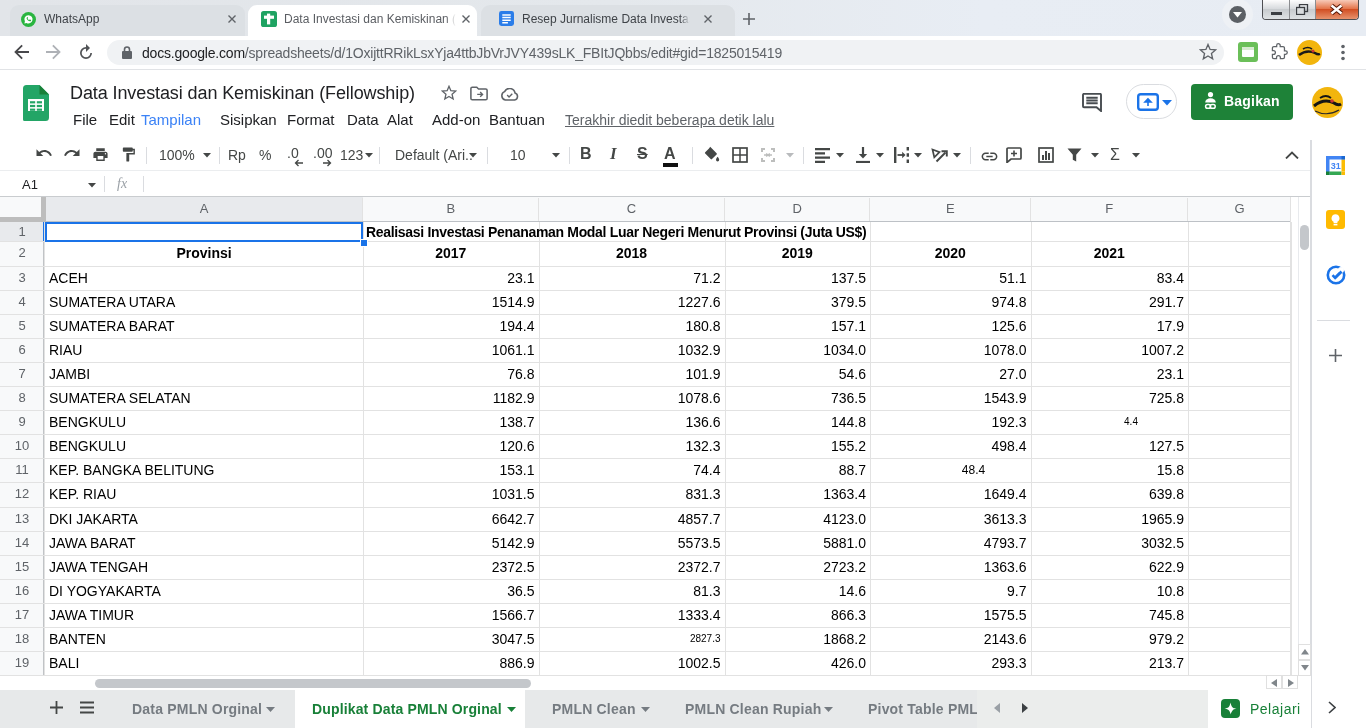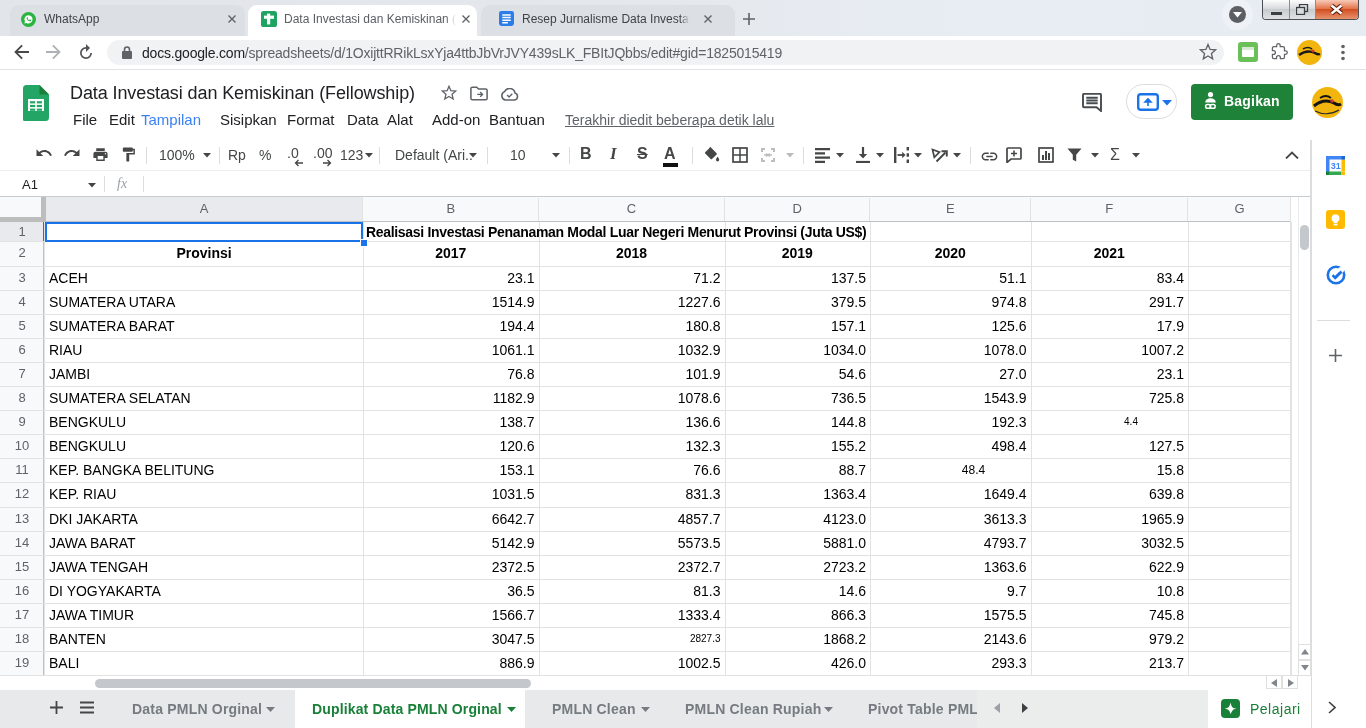--- a/index.html
+++ b/index.html
@@ -524,21 +524,21 @@
 <div class="ab" style="left:920.5px;top:410.1px;width:106px;height:24px;line-height:24px;text-align:right;font-size:14px;color:#000;">192.3</div>
 <div class="ab" style="left:1078.0px;top:410.1px;width:106px;height:24px;line-height:24px;text-align:center;font-size:10px;color:#000;">4.4</div>
 <div class="ab" style="left:49px;top:434.2px;height:24px;line-height:24px;font-size:14px;color:#000;white-space:nowrap;">BENGKULU</div>
 <div class="ab" style="left:428.5px;top:434.2px;width:106px;height:24px;line-height:24px;text-align:right;font-size:14px;color:#000;">120.6</div>
 <div class="ab" style="left:614.5px;top:434.2px;width:106px;height:24px;line-height:24px;text-align:right;font-size:14px;color:#000;">132.3</div>
 <div class="ab" style="left:760.0px;top:434.2px;width:106px;height:24px;line-height:24px;text-align:right;font-size:14px;color:#000;">155.2</div>
 <div class="ab" style="left:920.5px;top:434.2px;width:106px;height:24px;line-height:24px;text-align:right;font-size:14px;color:#000;">498.4</div>
 <div class="ab" style="left:1078.0px;top:434.2px;width:106px;height:24px;line-height:24px;text-align:right;font-size:14px;color:#000;">127.5</div>
 <div class="ab" style="left:49px;top:458.3px;height:24px;line-height:24px;font-size:14px;color:#000;white-space:nowrap;">KEP. BANGKA BELITUNG</div>
 <div class="ab" style="left:428.5px;top:458.3px;width:106px;height:24px;line-height:24px;text-align:right;font-size:14px;color:#000;">153.1</div>
-<div class="ab" style="left:614.5px;top:458.3px;width:106px;height:24px;line-height:24px;text-align:right;font-size:14px;color:#000;">76.6</div>
+<div class="ab" style="left:614.5px;top:458.3px;width:106px;height:24px;line-height:24px;text-align:right;font-size:14px;color:#000;">74.4</div>
 <div class="ab" style="left:760.0px;top:458.3px;width:106px;height:24px;line-height:24px;text-align:right;font-size:14px;color:#000;">88.7</div>
 <div class="ab" style="left:920.5px;top:458.3px;width:106px;height:24px;line-height:24px;text-align:center;font-size:12px;color:#000;">48.4</div>
 <div class="ab" style="left:1078.0px;top:458.3px;width:106px;height:24px;line-height:24px;text-align:right;font-size:14px;color:#000;">15.8</div>
 <div class="ab" style="left:49px;top:482.4px;height:24px;line-height:24px;font-size:14px;color:#000;white-space:nowrap;">KEP. RIAU</div>
 <div class="ab" style="left:428.5px;top:482.4px;width:106px;height:24px;line-height:24px;text-align:right;font-size:14px;color:#000;">1031.5</div>
 <div class="ab" style="left:614.5px;top:482.4px;width:106px;height:24px;line-height:24px;text-align:right;font-size:14px;color:#000;">831.3</div>
 <div class="ab" style="left:760.0px;top:482.4px;width:106px;height:24px;line-height:24px;text-align:right;font-size:14px;color:#000;">1363.4</div>
 <div class="ab" style="left:920.5px;top:482.4px;width:106px;height:24px;line-height:24px;text-align:right;font-size:14px;color:#000;">1649.4</div>
 <div class="ab" style="left:1078.0px;top:482.4px;width:106px;height:24px;line-height:24px;text-align:right;font-size:14px;color:#000;">639.8</div>
 <div class="ab" style="left:49px;top:506.5px;height:24px;line-height:24px;font-size:14px;color:#000;white-space:nowrap;">DKI JAKARTA</div>

